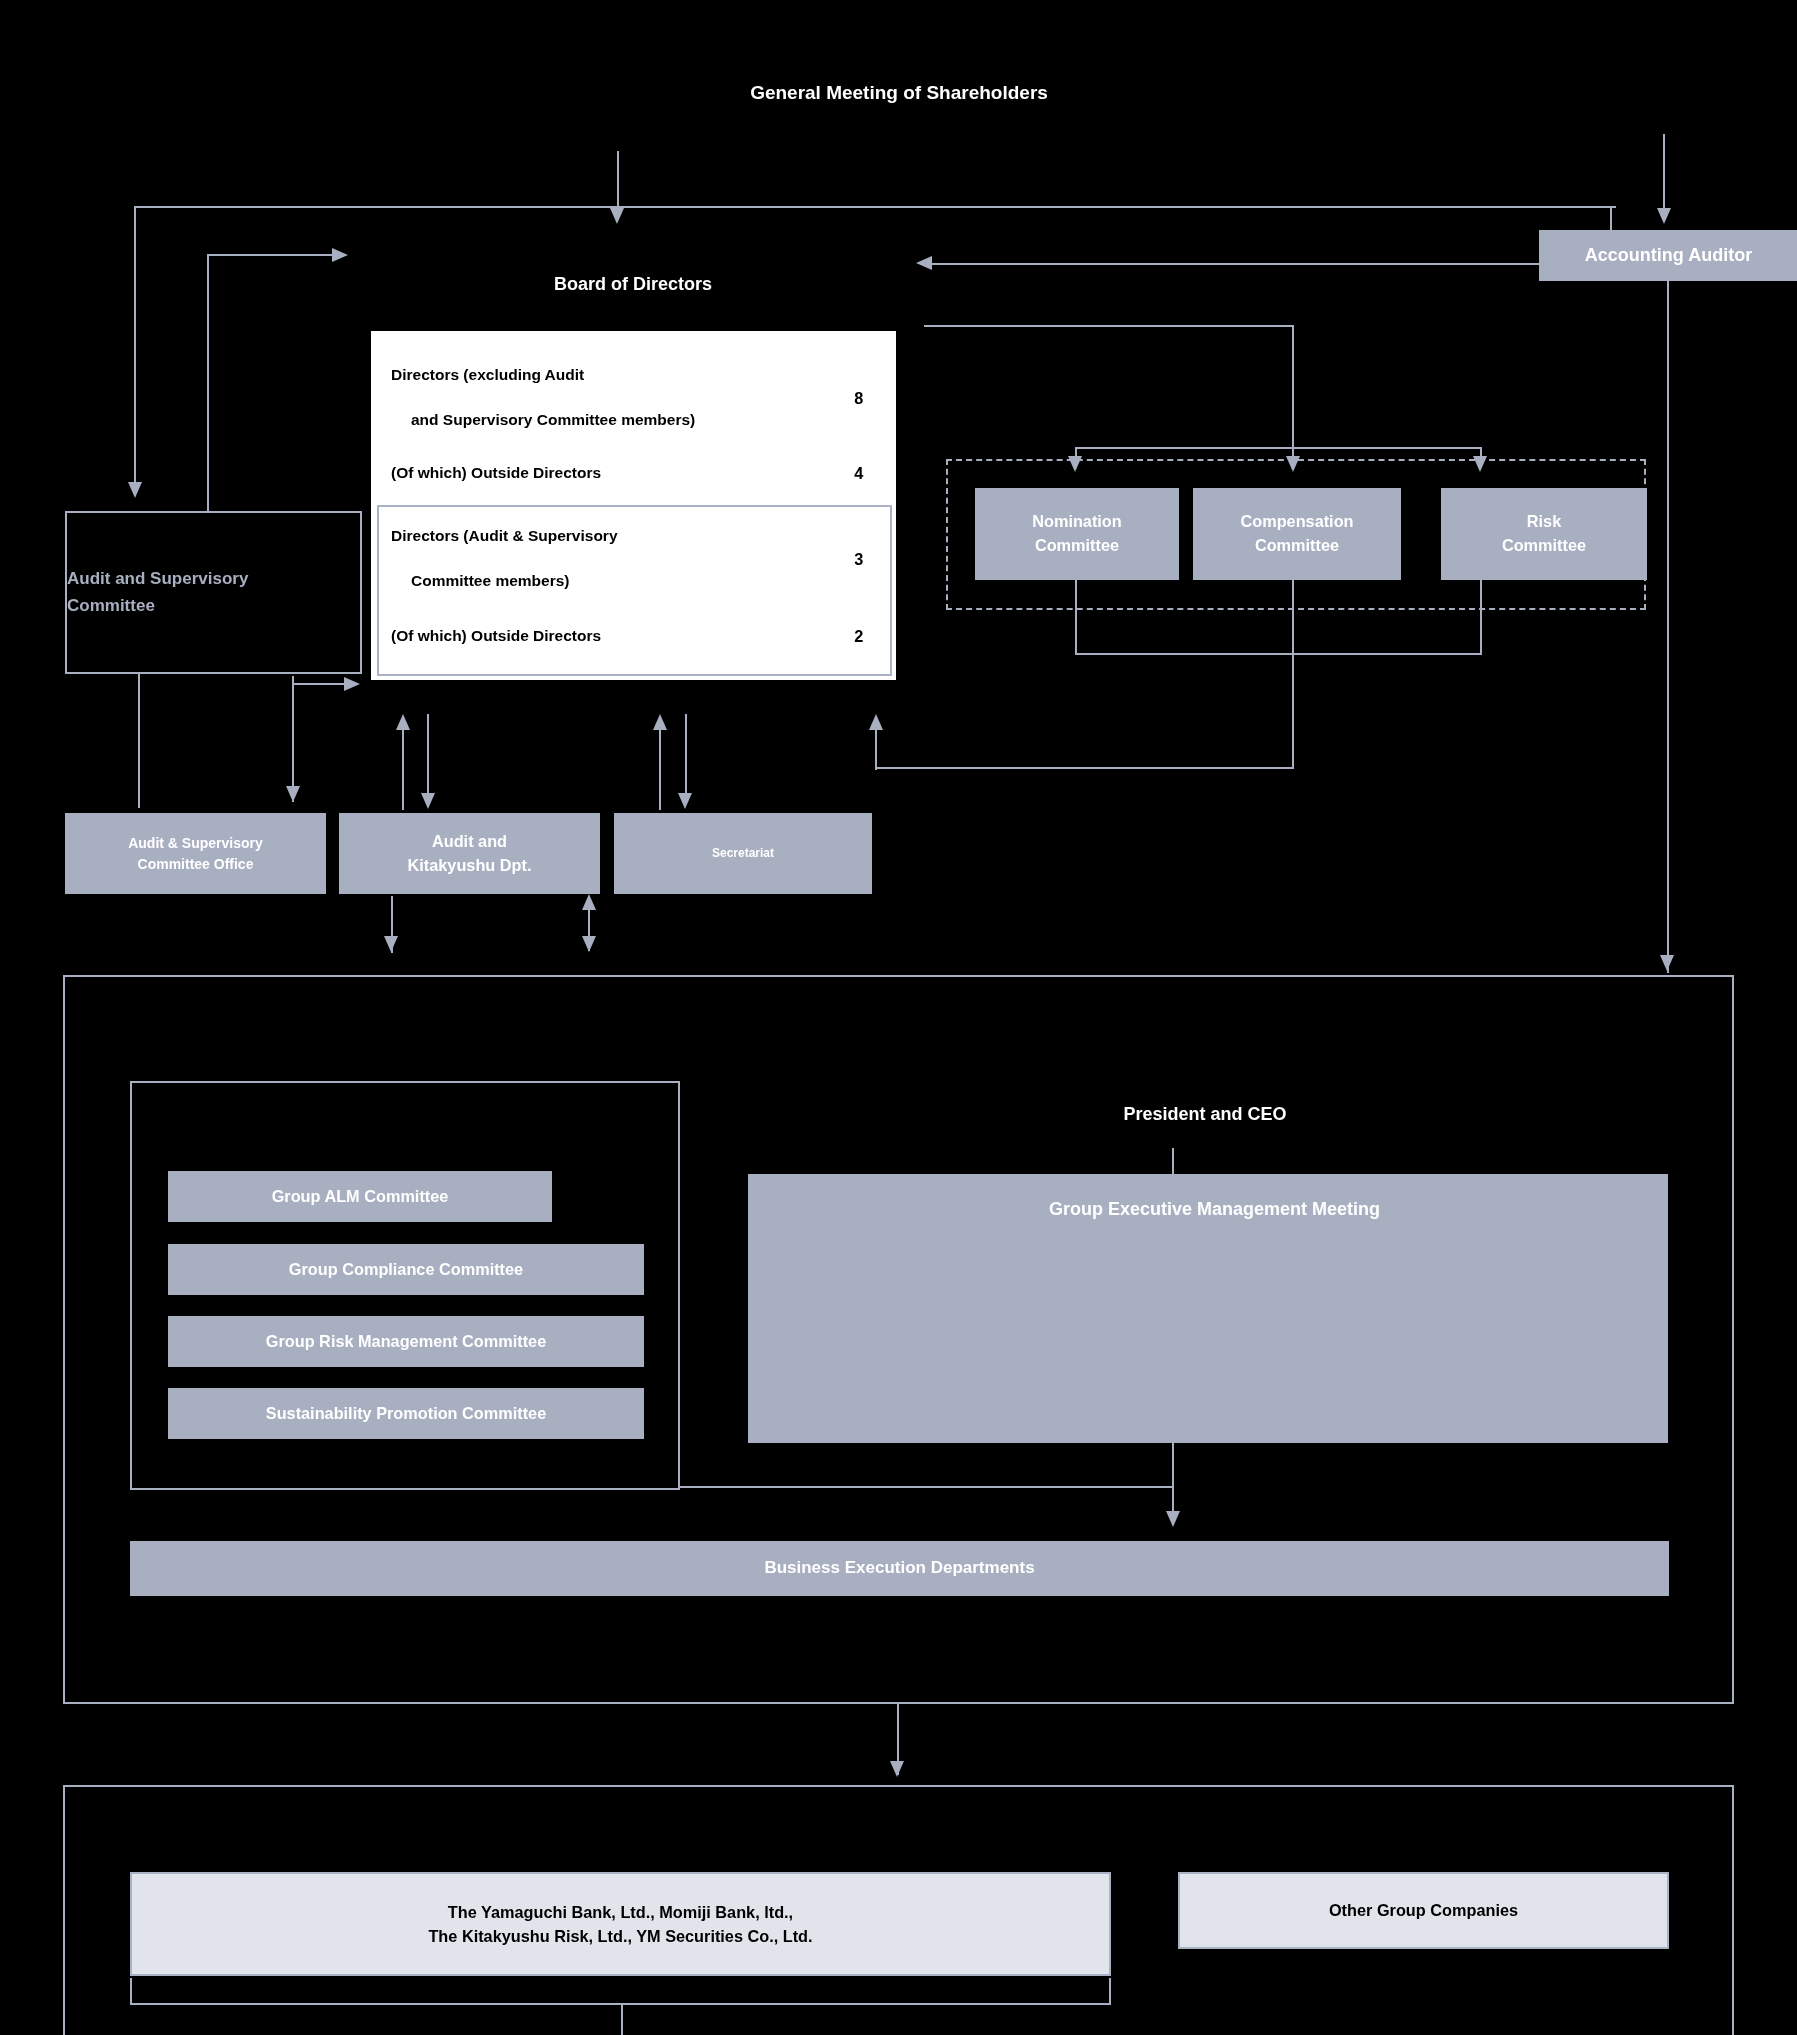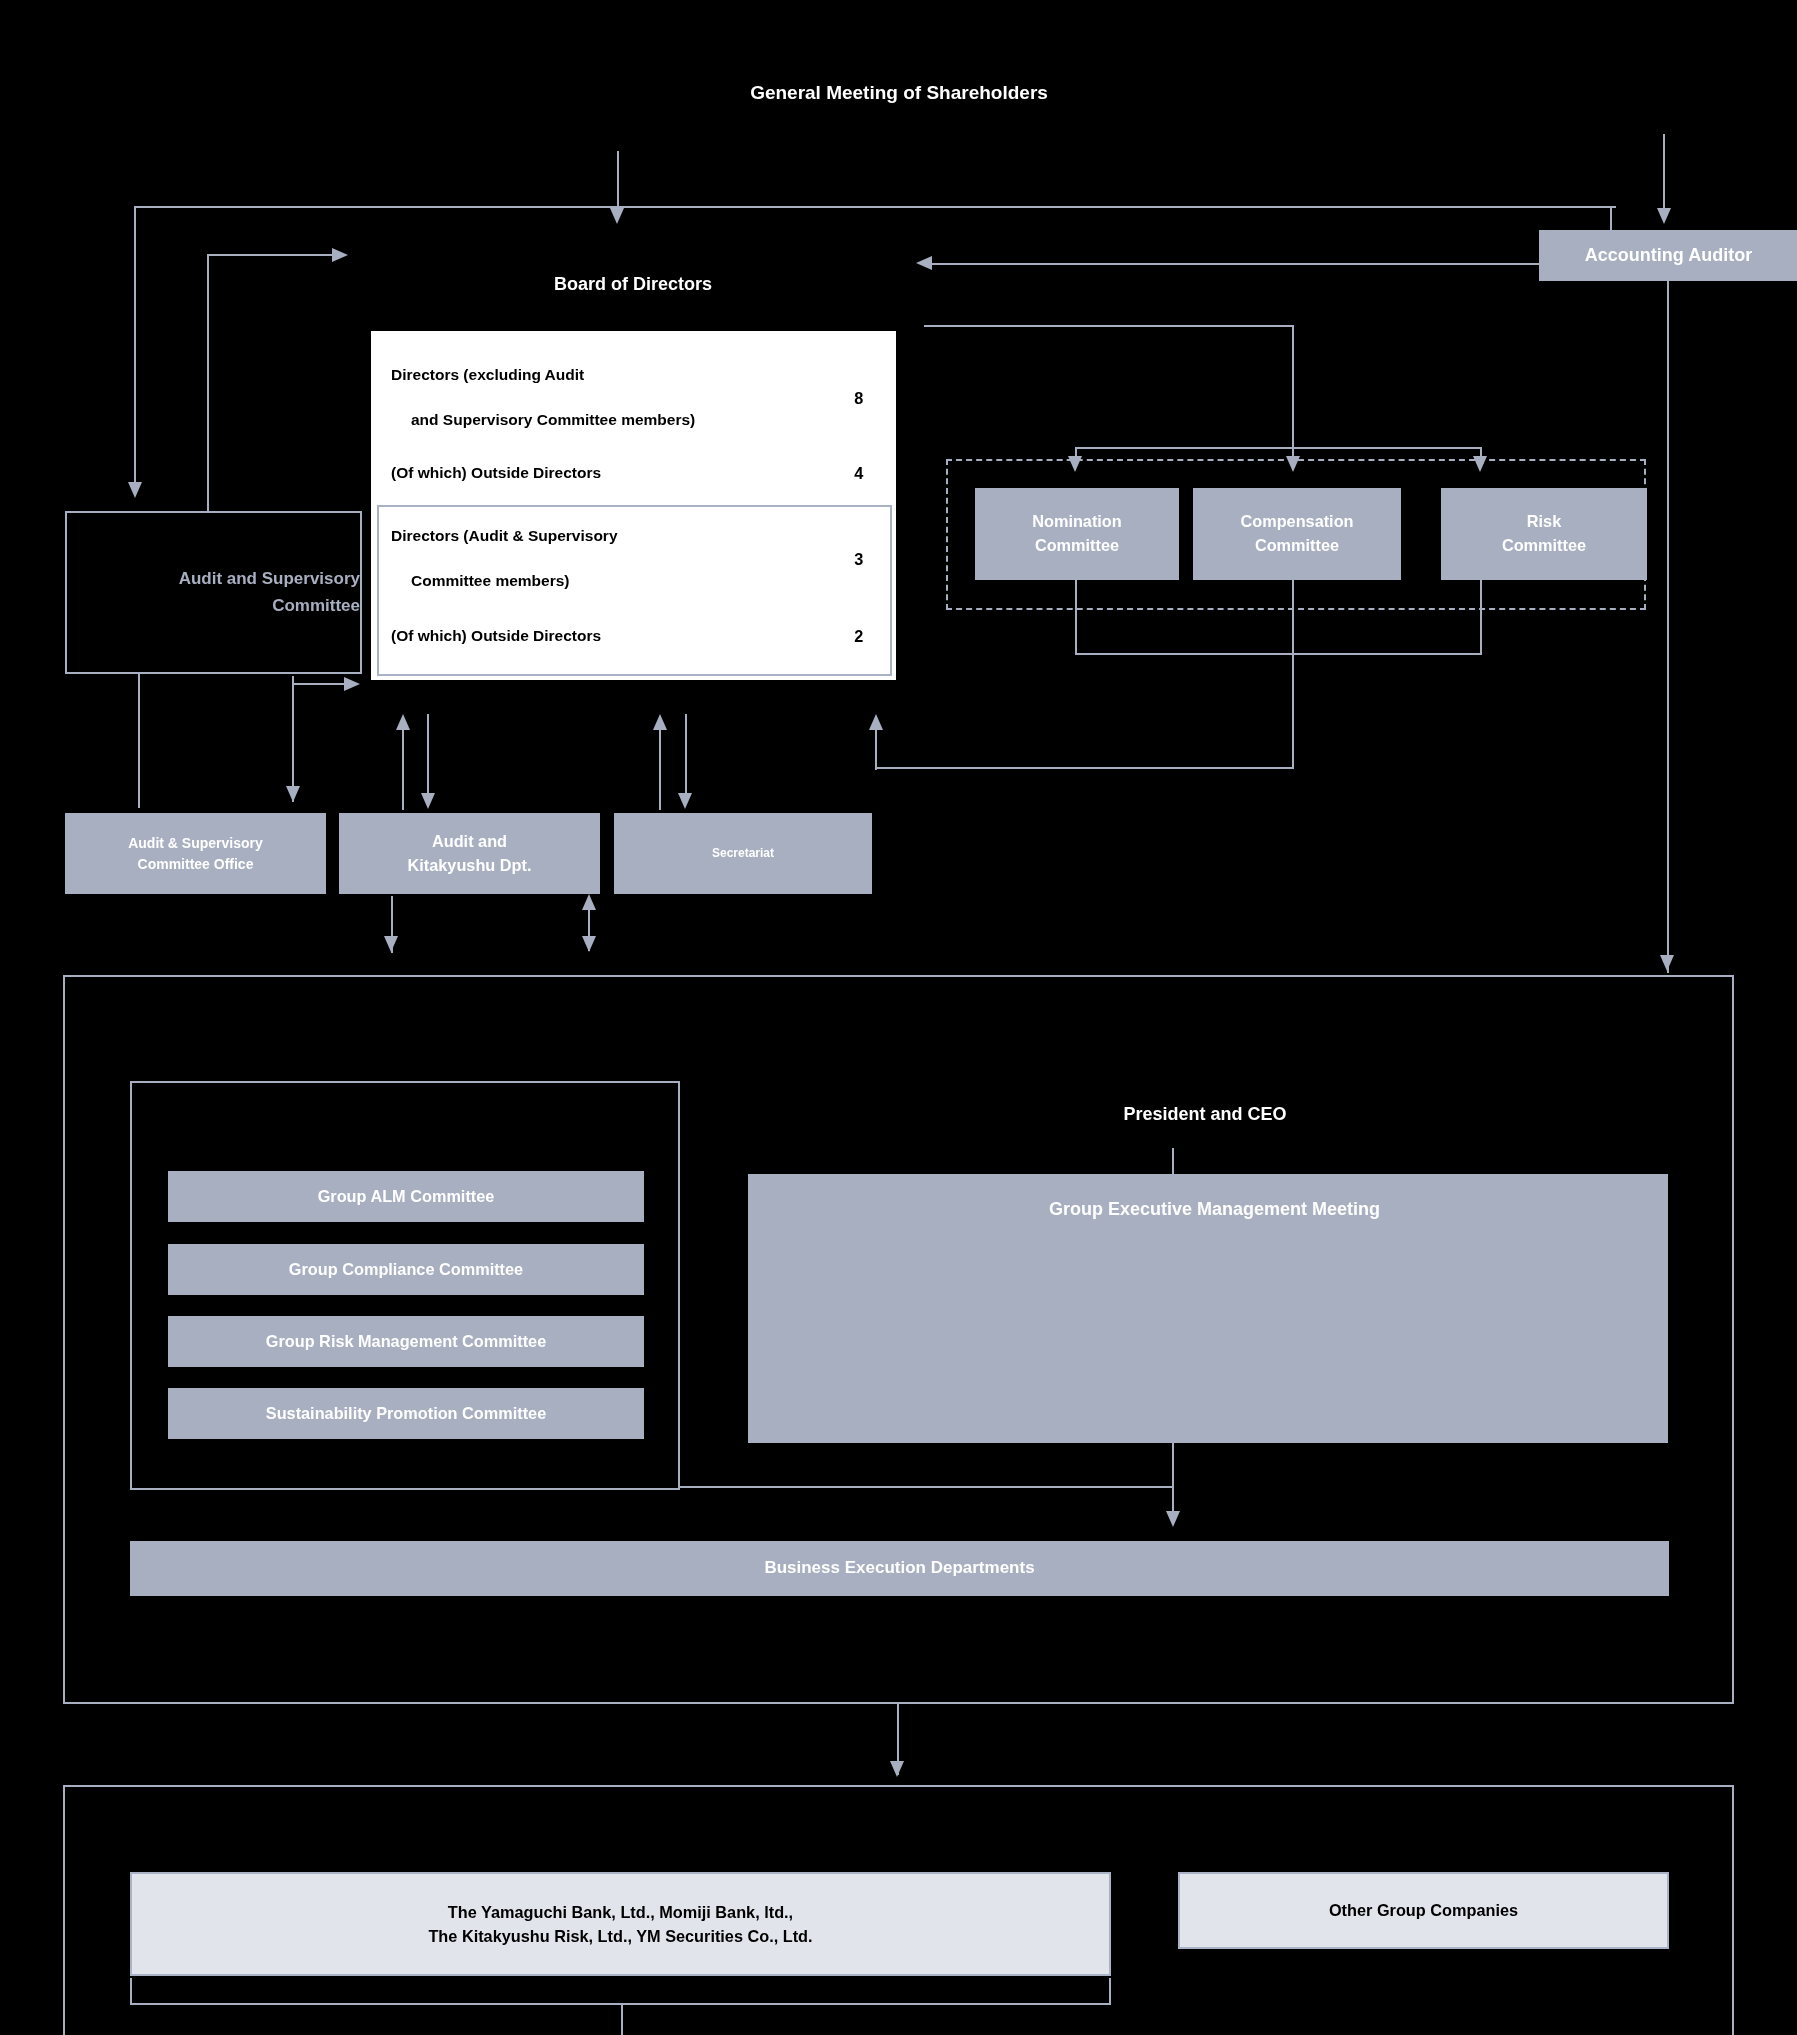--- a/index.html
+++ b/index.html
@@ -141,21 +141,21 @@
     <span>Accounting Auditor</span>
   </div>
 
   <div class="ln lnh" style="left:932px;top:263px;width:607px;"></div>
   <div class="arrowL" style="left:916px;top:256px;"></div>
 
   <div class="ln lnv" style="left:1667px;top:281px;height:692px;"></div>
   <div class="arrowD" style="left:1660px;top:955px;"></div>
 
   <div class="boxoutline" style="left:65px;top:511px;width:297px;height:163px;">
-    <div style="position:absolute;left:0;top:0;width:100%;height:100%;display:flex;flex-direction:column;align-items:flex-end;justify-content:center;">
+    <div style="position:absolute;left:0;top:0;width:100%;height:100%;display:flex;flex-direction:column;align-items:flex-start;justify-content:center;">
       <span style="color:#a8afc0;font-weight:bold;font-size:17px;line-height:1.55;">Audit and Supervisory</span>
       <span style="color:#a8afc0;font-weight:bold;font-size:17px;line-height:1.55;">Committee</span>
     </div>
   </div>
 
   <div class="ln lnv" style="left:138px;top:674px;height:134px;"></div>
 
   <div class="ln lnv" style="left:292px;top:676px;height:126px;"></div>
   <div class="ln lnh" style="left:292px;top:683px;width:53px;"></div>
   <div class="arrowR" style="left:344px;top:677px;"></div>
@@ -224,21 +224,21 @@
   <div class="ln lnv" style="left:1480px;top:580px;height:75px;"></div>
   <div class="ln lnv" style="left:1292px;top:580px;height:189px;"></div>
 
   <div class="boxoutline" style="left:63px;top:975px;width:1671px;height:729px;"></div>
 
   <div class="lbl center" style="left:1205px;top:1103px;font-size:18px;">President and CEO</div>
   <div class="ln lnv" style="left:1172px;top:1148px;height:28.5px;"></div>
 
   <div class="boxoutline thin" style="left:130px;top:1081px;width:550px;height:409px;"></div>
 
-  <div class="boxfill" style="left:168px;top:1171px;width:476px;height:51px;font-size:16.3px;">
+  <div class="boxfill" style="left:168px;top:1171px;width:384px;height:51px;font-size:16.3px;">
     <span>Group ALM Committee</span>
   </div>
   <div class="boxfill" style="left:168px;top:1244px;width:476px;height:51px;font-size:16.3px;">
     <span>Group Compliance Committee</span>
   </div>
   <div class="boxfill" style="left:168px;top:1316px;width:476px;height:51px;font-size:16.3px;">
     <span>Group Risk Management Committee</span>
   </div>
   <div class="boxfill" style="left:168px;top:1388px;width:476px;height:51px;font-size:16.3px;">
     <span>Sustainability Promotion Committee</span>

